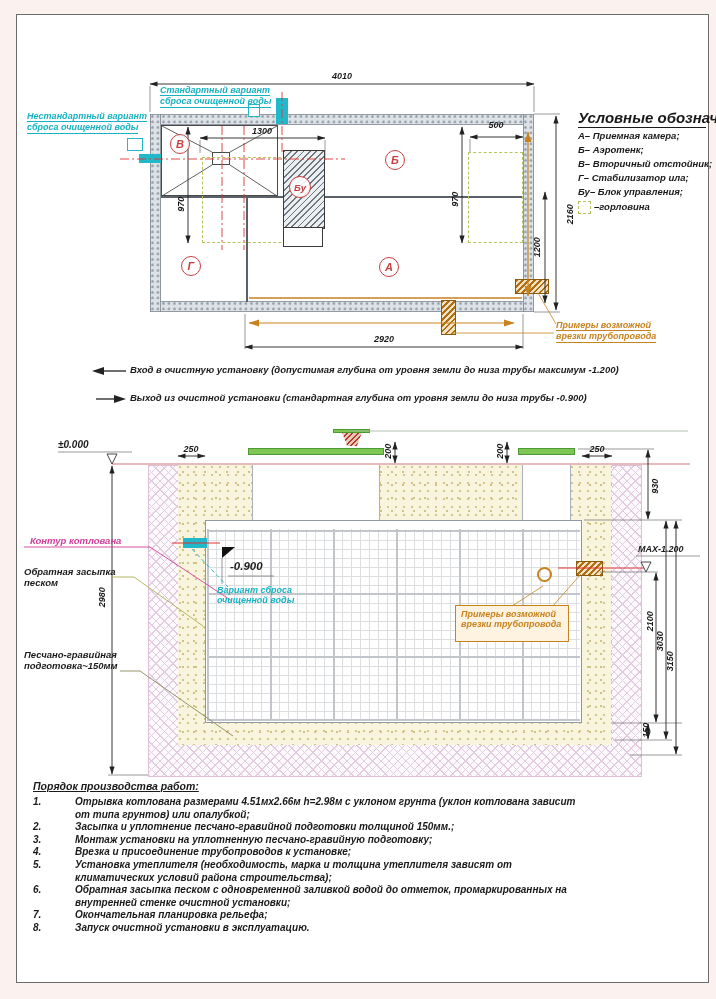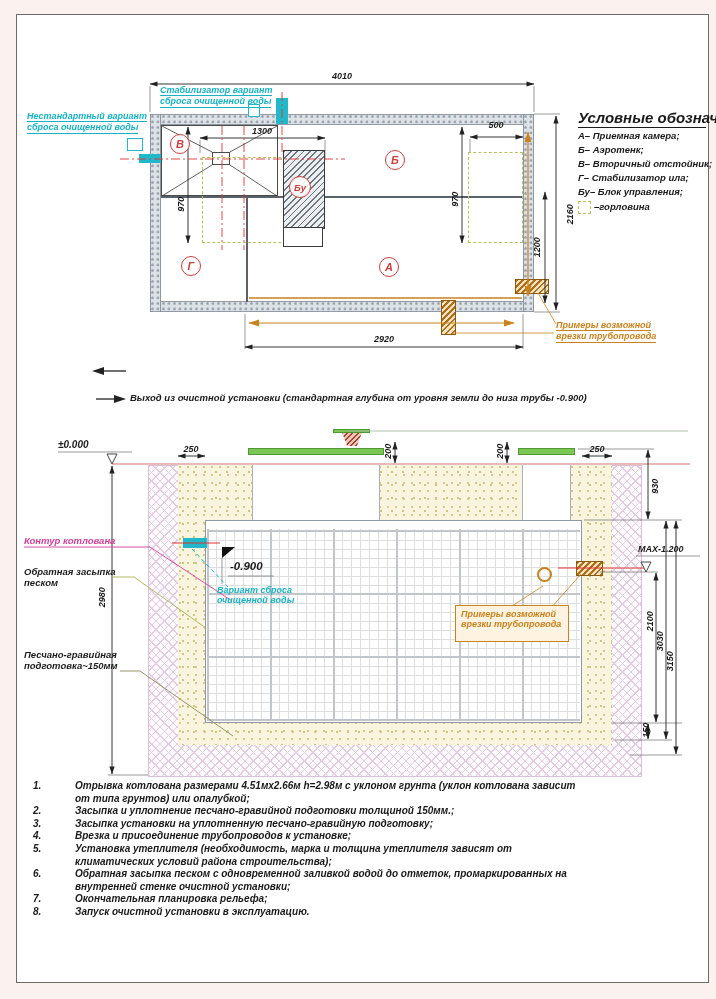--- a/index.html
+++ b/index.html
@@ -2,21 +2,21 @@
 <html><head>
 <meta charset="utf-8">
 <style>
   html,body{margin:0;padding:0;background:#fbf2ef;}
   .sheet{position:relative;width:716px;height:999px;background:#fbf2ef;overflow:hidden;
          font-family:"Liberation Sans",sans-serif;}
   .abs{position:absolute;}
   .t{font-style:italic;font-weight:700;color:#1a1a1a;white-space:nowrap;font-size:9px;line-height:1.15;}
   .cyan{color:#17b3c4;}
   .orange{color:#c8821e;}
-  .magenta{color:#cf3f9b;}
+  .magenta{color:#cf3f9b;margin-left:6px;}
   .ul-line{display:inline-block;border-bottom:1.2px solid currentColor;padding-bottom:0px;}
   .rot{transform:rotate(-90deg);transform-origin:center;width:44px;text-align:center;}
   .ctr{text-align:center;}
   .frame{border:1.5px solid #6b6b6b;background:#ffffff;}
   
   .wall{background-color:#dde2e7;
     background-image:radial-gradient(circle at 2.5px 2.5px,#96a0ab 1.1px,transparent 1.6px);
     background-size:5.5px 5.5px;box-shadow:0 0 0 0.8px #7b838c inset;}
   .pit{background-color:#fdfafd;border:1px solid #dcc0da;
     background-image:repeating-linear-gradient(45deg,#e3cbe2 0 1px,transparent 1px 6px),
@@ -186,21 +186,21 @@
     <polygon points="222,547 235,547 222,558" fill="#111"></polygon>
 
     <polygon points="92,371 104,367 104,375" fill="#222"></polygon>
       <line x1="104" y1="371" x2="126" y2="371" stroke="#222" stroke-width="1.3"></line>
     <polygon points="126,399 114,395 114,403" fill="#222"></polygon>
       <line x1="96" y1="399" x2="114" y2="399" stroke="#222" stroke-width="1.3"></line>
   </svg>
 
 
   <div class="abs t cyan" style="left:160px;top:85px;">
-    <span class="ul-line">Стабилизатор вариант</span><br>
+    <span class="ul-line">Стандартный вариант</span><br>
     <span class="ul-line">сброса очищенной воды</span>
   </div>
   <div class="abs t cyan" style="left:27px;top:111px;">
     <span class="ul-line">Нестандартный вариант</span><br>
     <span class="ul-line">сброса очищенной воды</span>
   </div>
   <div class="abs t orange" style="left:556px;top:320px;">
     <span class="ul-line">Примеры возможной</span><br>
     <span class="ul-line">врезки трубопровода</span>
   </div>
@@ -226,20 +226,21 @@
     <div class="t legend-item" style="margin-bottom:3px;">Б– Аэротенк;</div>
     <div class="t legend-item" style="margin-bottom:3px;">В– Вторичный отстойник;</div>
     <div class="t legend-item" style="margin-bottom:3px;">Г– Стабилизатор ила;</div>
     <div class="t legend-item" style="margin-bottom:3px;">Бу– Блок управления;</div>
     <div style="display:flex;align-items:center;gap:3px;">
       <span class="neck" style="display:inline-block;width:13px;height:13px;"></span>
       <span class="t legend-item">–горловина</span>
     </div>
   </div>
 
+  <div class="abs t" style="left:130px;top:365px;font-size:9.5px;">Вход в очистную установку (допустимая глубина от уровня земли до низа трубы максимум -1.200)</div>
   <div class="abs t" style="left:130px;top:393px;font-size:9.5px;">Выход из очистной установки (стандартная глубина от уровня земли до низа трубы -0.900)</div>
 
   <div class="abs t" style="left:58px;top:439px;font-size:10px;">±0.000</div>
   <div class="abs t" style="left:230px;top:560px;font-size:11.5px;">-0.900</div>
   <div class="abs t" style="left:638px;top:544px;font-size:9px;">МАХ-1.200</div>
 
   <div class="abs t magenta" style="left:24px;top:536px;font-size:9.5px;">Контур котлована</div>
   <div class="abs t" style="left:24px;top:567px;font-size:9.5px;font-style:italic;">
     <span>Обратная засыпка</span><br>
     <span>песком</span>
@@ -262,32 +263,33 @@
   <div class="abs t rot" style="left:366px;top:446px;">200</div>
   <div class="abs t rot" style="left:478px;top:446px;">200</div>
   <div class="abs t rot" style="left:633px;top:481px;">930</div>
   <div class="abs t rot" style="left:80px;top:592px;">2980</div>
   <div class="abs t rot" style="left:628px;top:616px;">2100</div>
   <div class="abs t rot" style="left:638px;top:636px;">3030</div>
   <div class="abs t rot" style="left:648px;top:656px;">3150</div>
   <div class="abs t rot" style="left:624px;top:725px;">150</div>
 
   <div class="abs" style="left:33px;top:780px;width:560px;">
+    <div class="t" style="font-size:10.5px;text-decoration:underline;margin-bottom:4px;">Порядок производства работ:</div>
     <ol class="work">
       <li>
           <span class="num">1.</span>
           <span class="wtext">Отрывка котлована размерами 4.51мх2.66м h=2.98м с уклоном грунта (уклон котлована зависит от типа грунтов) или опалубкой;</span>
         </li>
       <li>
           <span class="num">2.</span>
           <span class="wtext">Засыпка и уплотнение песчано-гравийной подготовки толщиной 150мм.;</span>
         </li>
       <li>
           <span class="num">3.</span>
-          <span class="wtext">Засыпка установки на уплотненную песчано-гравийную подготовку;</span>
+          <span class="wtext">Монтаж установки на уплотненную песчано-гравийную подготовку;</span>
         </li>
       <li>
           <span class="num">4.</span>
           <span class="wtext">Врезка и присоединение трубопроводов к установке;</span>
         </li>
       <li>
           <span class="num">5.</span>
           <span class="wtext">Установка утеплителя (необходимость, марка и толщина утеплителя зависят от климатических условий района строительства);</span>
         </li>
       <li>

